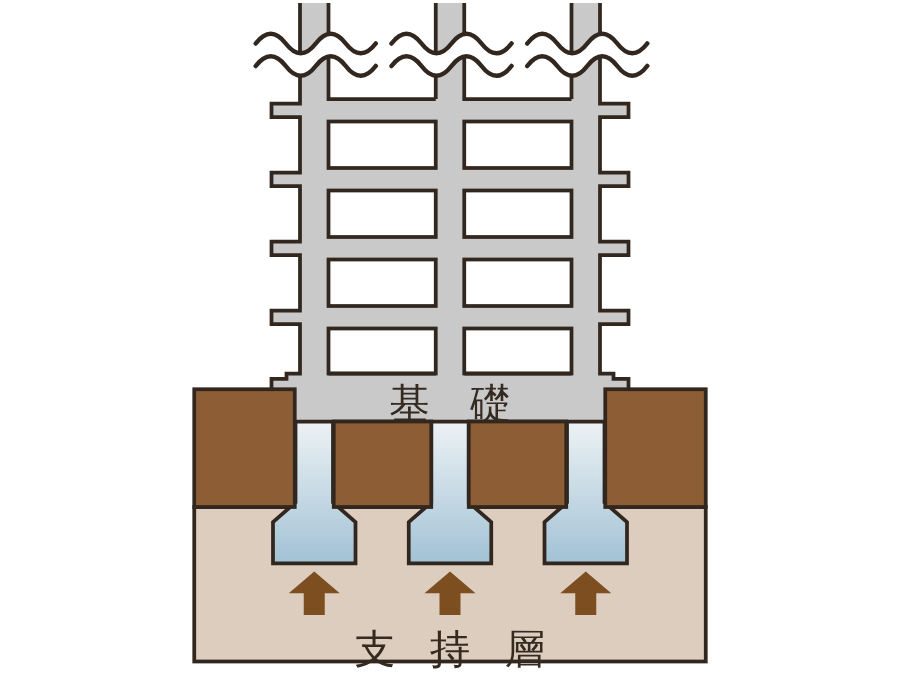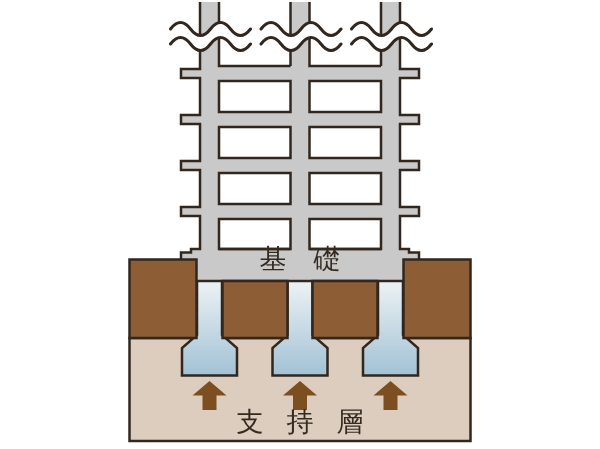--- a/index.html
+++ b/index.html
@@ -19,22 +19,22 @@
   .win { fill:#ffffff; stroke:#32271e; stroke-width:2.5; }
   .band{ fill:#ffffff; }
   .label {
     position:absolute; left:0; right:0; text-align:center;
     color:#342a20; font-size:27px; line-height:28px; font-weight:normal;
     user-select:none;
   }
   .label span { display:inline-block; }
   .ls-found   { letter-spacing:1em;    margin-right:-1em; }
   .ls-support { letter-spacing:0.85em; margin-right:-0.85em; }
-  .label-foundation { top:245px; }
-  .label-support    { top:408px; }
+  .label-foundation { top:255px; }
+  .label-support    { top:419px; }
 </style>
 </head>
 <body>
 
 <div class="stage">
   <svg width="600" height="449" viewBox="0 0 600 449">
     <defs>
       <linearGradient id="pileGrad" x1="0" y1="0" x2="0" y2="1">
         <stop offset="0" stop-color="#eef3f5"></stop>
         <stop offset="1" stop-color="#a2c2d5"></stop>

